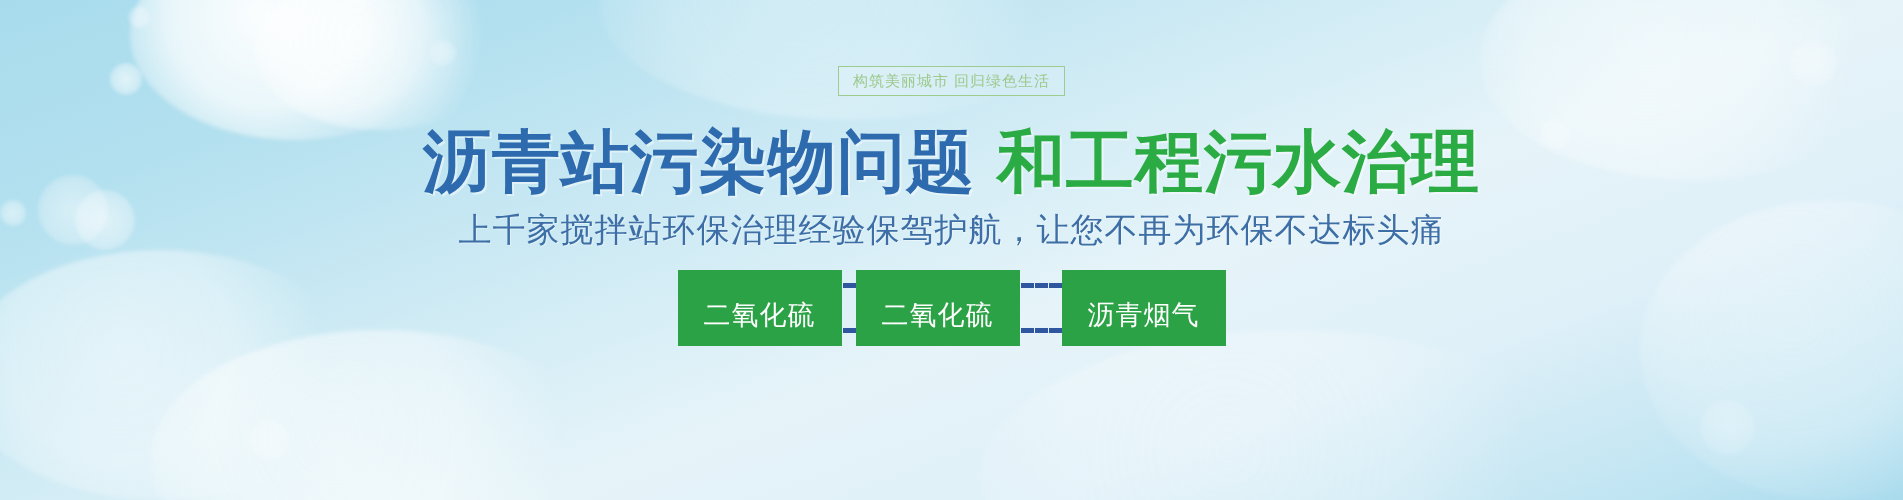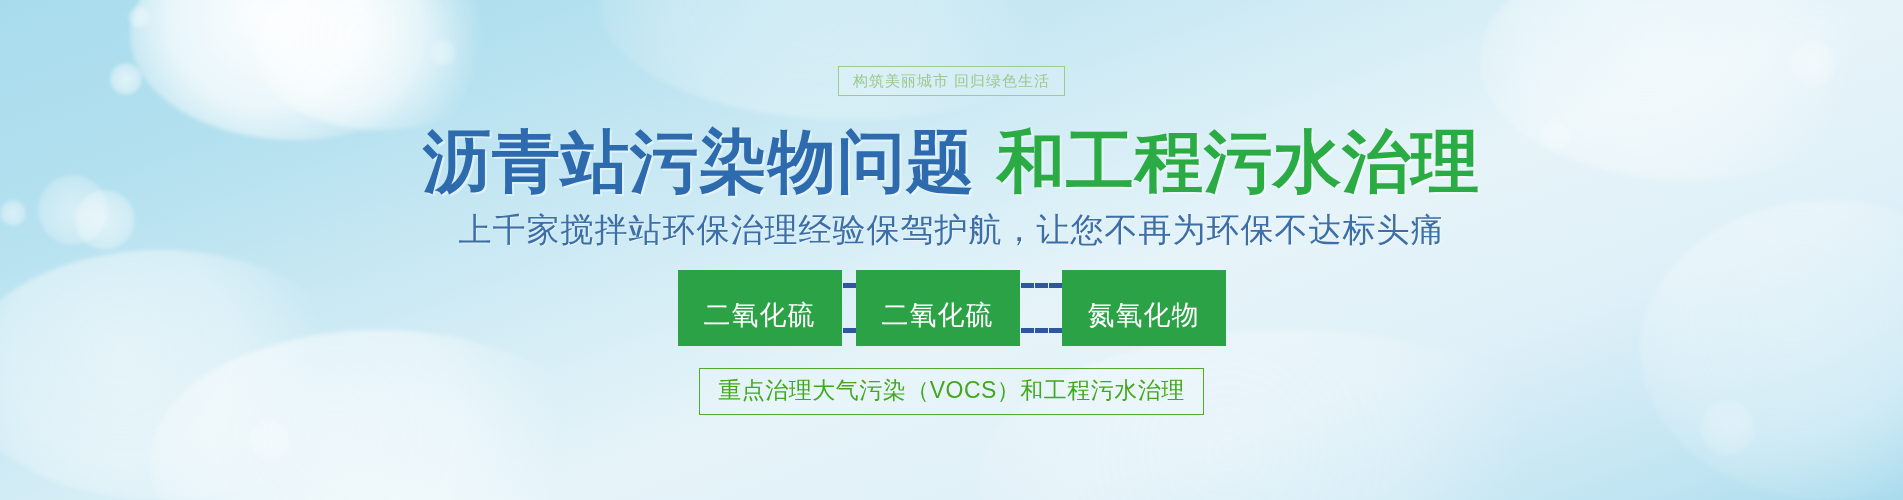--- a/index.html
+++ b/index.html
@@ -217,19 +217,18 @@
           <i class="bottom"></i>
         </div>
       <div class="tag-sep">
           <i class="top"></i>
           <i class="bottom"></i>
         </div>
       <div class="tag-sep">
           <i class="top"></i>
           <i class="bottom"></i>
         </div>
-      <div class="tag">氮氧化物</div>
+      <div class="tag">沥青烟气</div>
     </div>
 
-    <div class="footnote">重点治理大气污染（VOCS）和工程污水治理</div>
 
   </div>
 </div>
 
 </body></html>

